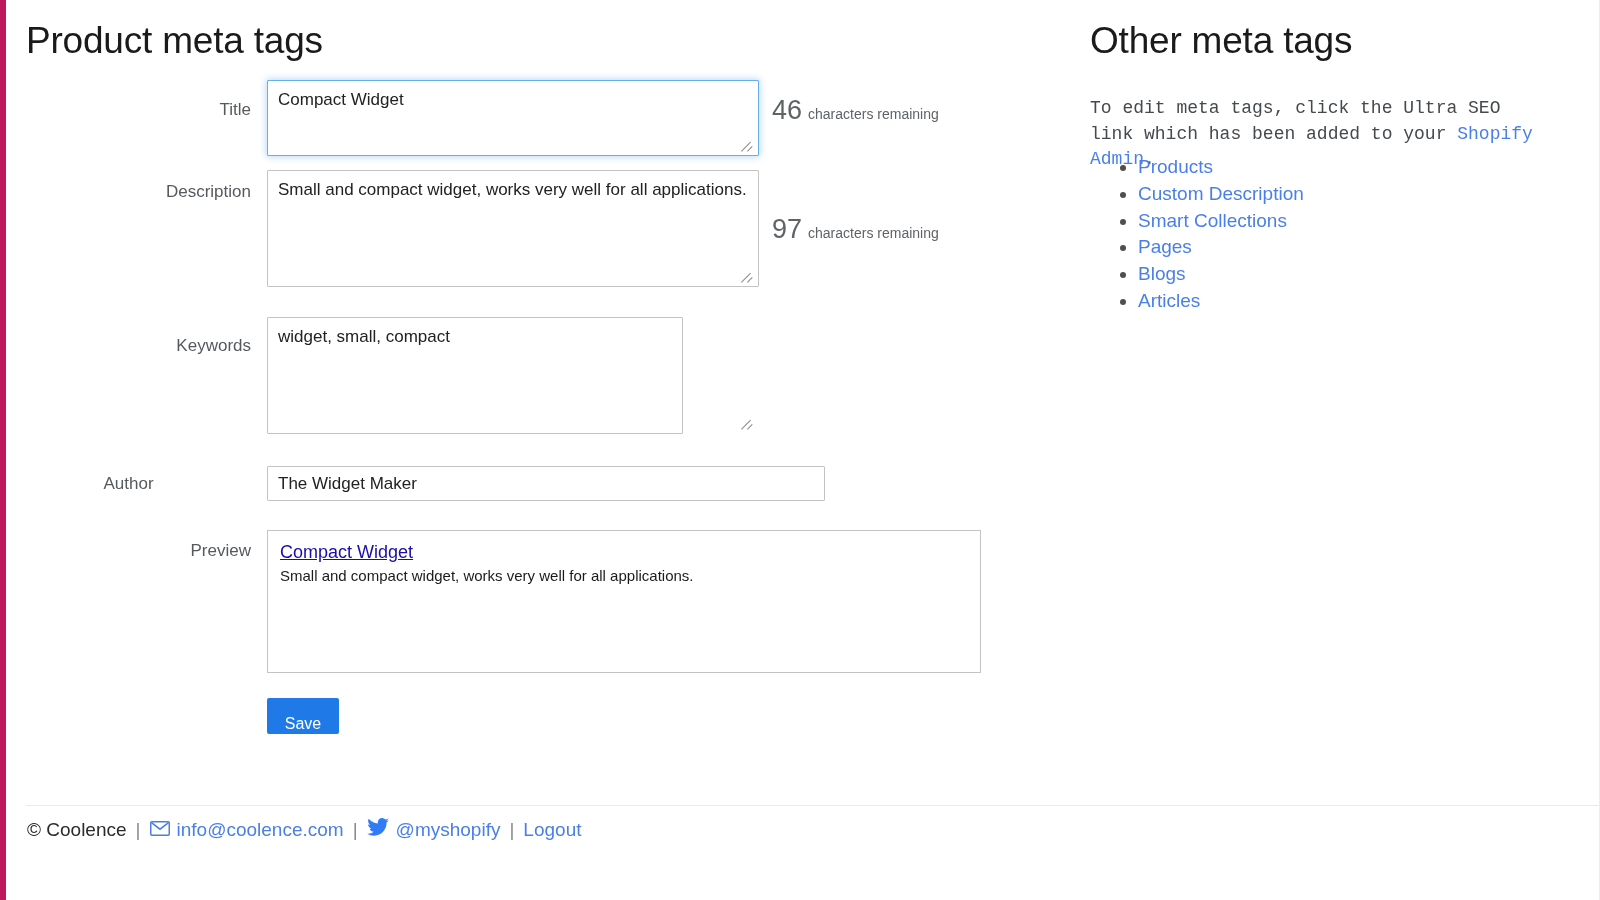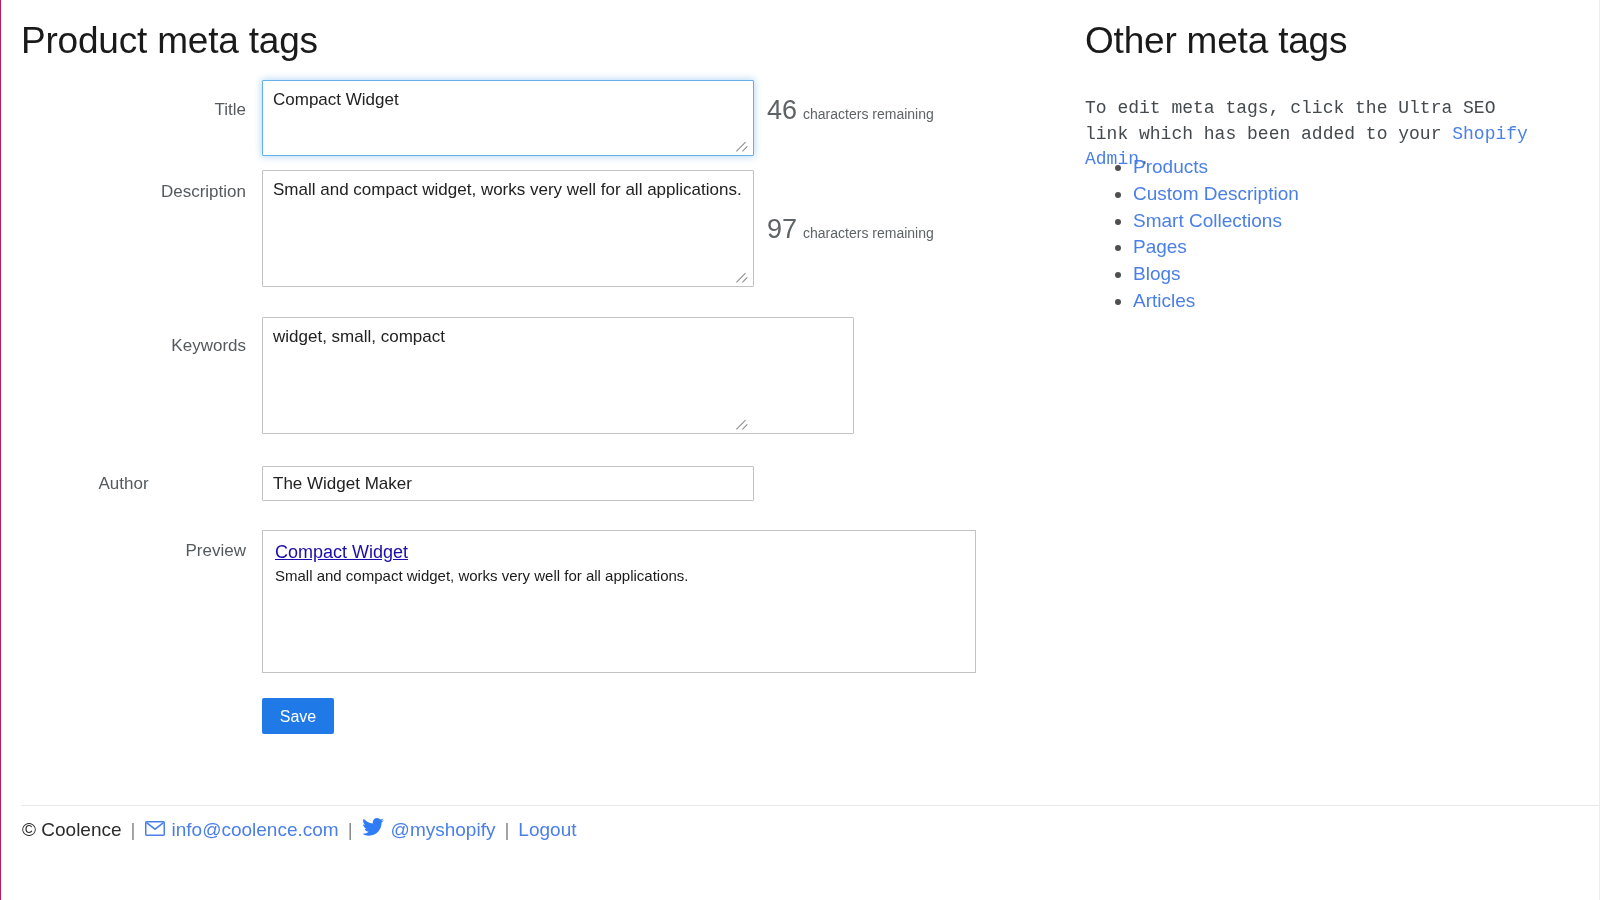--- a/index.html
+++ b/index.html
@@ -12,21 +12,21 @@
     font-family: "Liberation Sans", sans-serif;
     color: #333333;
     overflow: hidden;
   }
 
   #page {
     position: relative;
     width: 1600px;
     height: 900px;
     background: #ffffff;
-    border-left: 1px solid #be185d;
+    border-left: 6px solid #be185d;
     border-right: 1px solid #ededed;
   }
 
   
   .col-left {
     position: absolute;
     left: 0px;
     top: 0px;
     width: 1060px;
     height: 780px;
@@ -163,21 +163,21 @@
     height: 36px;
     background: #1f7ae8;
     color: #ffffff;
     border: none;
     border-radius: 2px;
     font-family: "Liberation Sans", sans-serif;
     font-size: 16px;
     line-height: 36px;
     text-align: center;
     cursor: pointer;
-    padding: 1px;
+    padding: 8px;
   }
 
   
   .right-para {
     position: absolute;
     left: 0px;
     top: 78px;
     width: 460px;
     font-size: 18px;
     line-height: 1.42;
@@ -266,27 +266,27 @@
       <label class="field-label" style="top:12px;">Description</label>
       <textarea class="text-control" style="top: 0px; width: 492px; height: 117px;">Small and compact widget, works very well for all applications.</textarea>
       <span class="grip" style="left:735px; top:99px;"></span>
       <div class="counter" style="left:766px; top:44px;">
         <span class="num">97</span><span class="lbl">characters remaining</span>
       </div>
     </div>
 
     <div class="form-row" style="top:317px;">
       <label class="field-label" style="top:19px;">Keywords</label>
-      <textarea class="text-control" style="top: 0px; width: 592px; height: 117px;">widget, small, compact</textarea>
+      <textarea class="text-control" style="top: 0px; width: 416px; height: 117px;">widget, small, compact</textarea>
       <span class="grip" style="left:735px; top:99px;"></span>
     </div>
 
     <div class="form-row" style="top:466px;">
       <label class="field-label" style="top:8px;text-align:center;">Author</label>
-      <input class="text-control" style="top: 0px; width: 492px; height: 35px; padding-top: 6px;" type="text" value="The Widget Maker">
+      <input class="text-control" style="top: 0px; width: 558px; height: 35px; padding-top: 6px;" type="text" value="The Widget Maker">
     </div>
 
     <div class="form-row" style="top:530px;">
       <label class="field-label" style="top:11px;">Preview</label>
       <div class="preview-box" style="top:0px;">
         <a class="preview-title" href="#">Compact Widget</a>
         <div class="preview-desc">Small and compact widget, works very well for all applications.</div>
       </div>
     </div>
 

